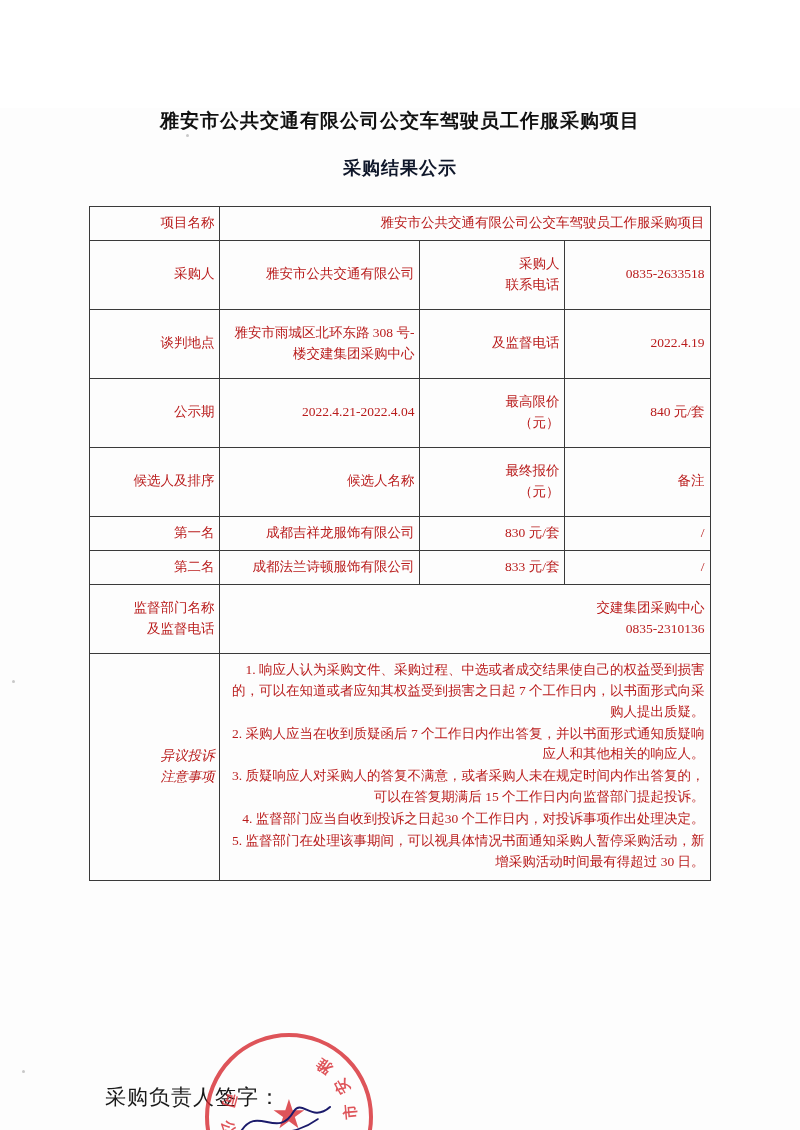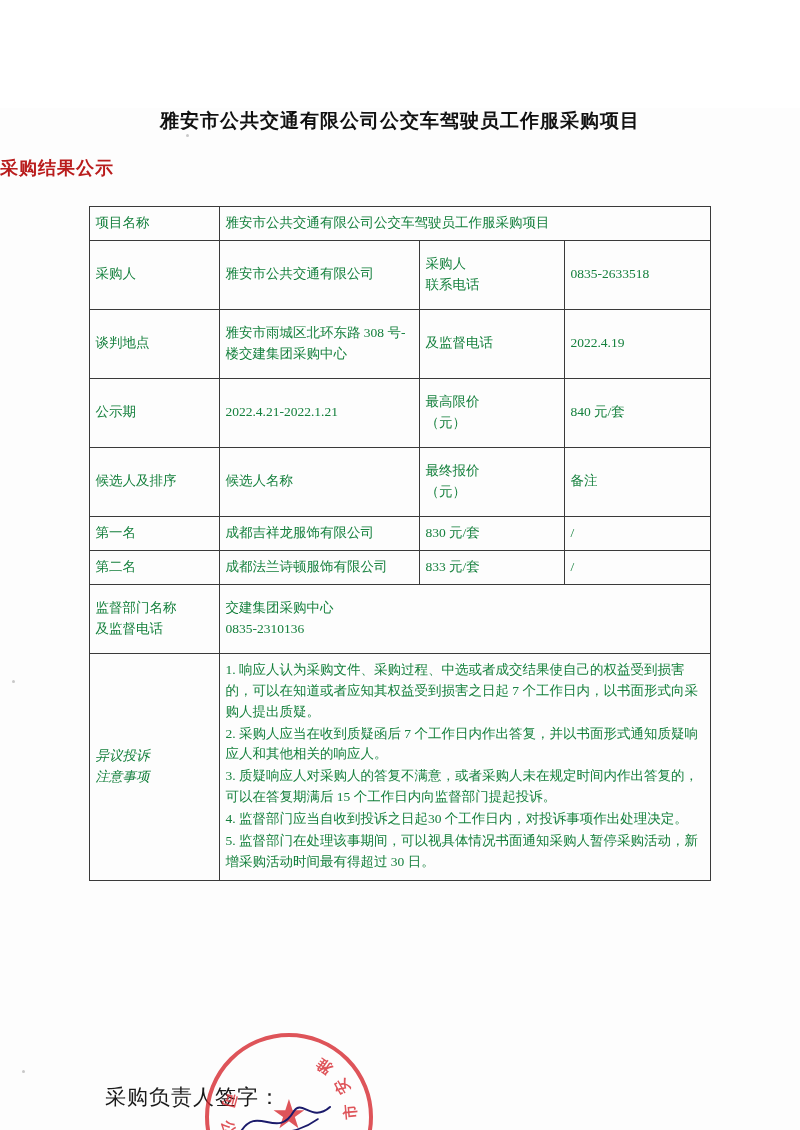--- a/index.html
+++ b/index.html
@@ -23,40 +23,41 @@
   }
   .title-main {
     text-align: center;
     font-size: 19px;
     font-weight: bold;
     letter-spacing: 1px;
     margin-top: 108px;
     color: #111;
   }
   .title-sub {
+    text-align: center;
     font-size: 18px;
     font-weight: bold;
     letter-spacing: 1px;
     margin-top: 22px;
-    color: #b91c1c;
+    color: #0f172a;
   }
   table.doc {
     border-collapse: collapse;
     margin: 26px auto 0 auto;
     width: 620px;
     table-layout: fixed;
   }
   table.doc td {
     border: 1px solid #3a3a3a;
     font-size: 13.5px;
-    text-align: left;
+    text-align: right;
     vertical-align: middle;
     padding: 6px 5px;
     line-height: 1.55;
-    color: #15803d;
+    color: #b91c1c;
   }
   .lbl {
     white-space: nowrap;
   }
   .two-line {
     line-height: 1.7;
   }
   .cell-left {
     text-align: left;
     padding: 8px 10px 10px 10px;
@@ -174,21 +175,21 @@
         <td class="lbl tall">谈判地点</td>
         <td>
           <div>雅安市雨城区北环东路 308 号-</div>
           <div>楼交建集团采购中心</div>
         </td>
         <td>及监督电话</td>
         <td>2022.4.19</td>
       </tr>
       <tr>
         <td class="lbl tall">公示期</td>
-        <td>2022.4.21-2022.1.21</td>
+        <td>2022.4.21-2022.4.04</td>
         <td class="two-line">
           <div>最高限价</div>
           <div>（元）</div>
         </td>
         <td>840 元/套</td>
       </tr>
       <tr>
         <td class="lbl tall">候选人及排序</td>
         <td>候选人名称</td>
         <td class="two-line">

